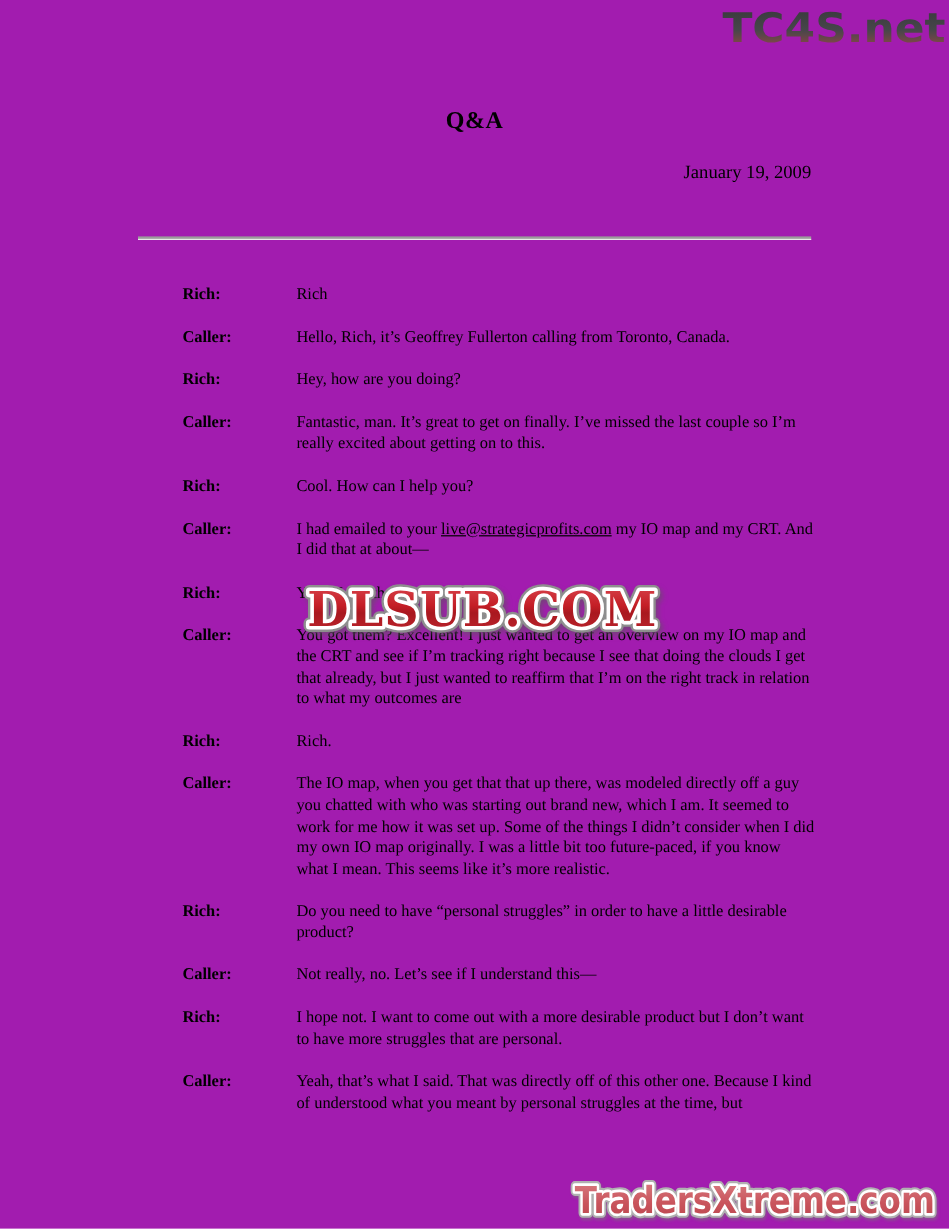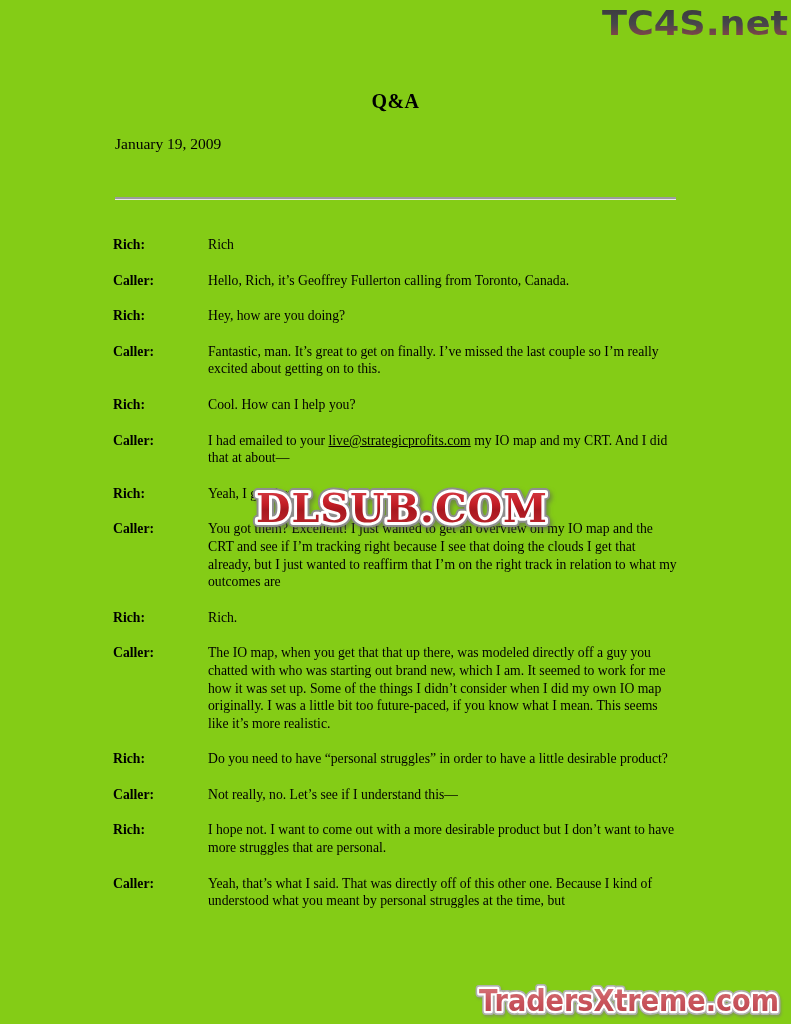--- a/index.html
+++ b/index.html
@@ -1,46 +1,46 @@
 <!DOCTYPE html>
 <html><head>
 <meta charset="utf-8">
 <style>
   html, body { margin:0; padding:0; background:#ffffff; }
   .page {
-    position:relative; width:791px; height:1024px; background:#84cc16;
+    position:relative; width:791px; height:1024px; background:#a21caf;
     font-family:"Liberation Serif", serif; color:#000; overflow:hidden;
   }
 
   
   .tc4s { position:absolute; top:0; right:0; }
   .tc4s svg { overflow:visible; display:block; }
   .tc-text { font-family:"DejaVu Sans", sans-serif; font-weight:bold; font-size:34px; }
 
   
   .title {
     position:absolute; top:90px; left:115px; width:561px;
     text-align:center; font-weight:bold; font-size:20px; letter-spacing:.5px;
   }
   .date {
     position:absolute; top:135px; left:115px; width:561px;
-    text-align:left; font-size:15.5px;
+    text-align:right; font-size:15.5px;
   }
   .rule {
     position:absolute; top:197px; left:115px; width:561px; height:2px;
     background:#9b9b9b; border-bottom:1px solid #e9e9e9;
   }
 
   
   .dialogue {
     position:absolute; top:236px; left:113px; width:566px;
     font-size:13.7px; line-height:17.6px;
   }
   .row { display:flex; margin-bottom:18px; }
-  .speaker { flex:0 0 95px; font-weight:bold; }
+  .speaker { flex:0 0 95px; font-weight:bold;margin-left:39px; }
   .text { width:470px; }
   .email-link { color:#000; text-decoration:underline; cursor:pointer; }
 
   
   .watermark {
     position:absolute; left:252px; top:482px;
     filter:drop-shadow(2px 3px 2px rgba(90,90,90,.55));
   }
   .watermark svg { overflow:visible; display:block; }
   .wm-text { font-family:"DejaVu Serif", serif; font-weight:bold; font-size:40px; letter-spacing:1px; }

